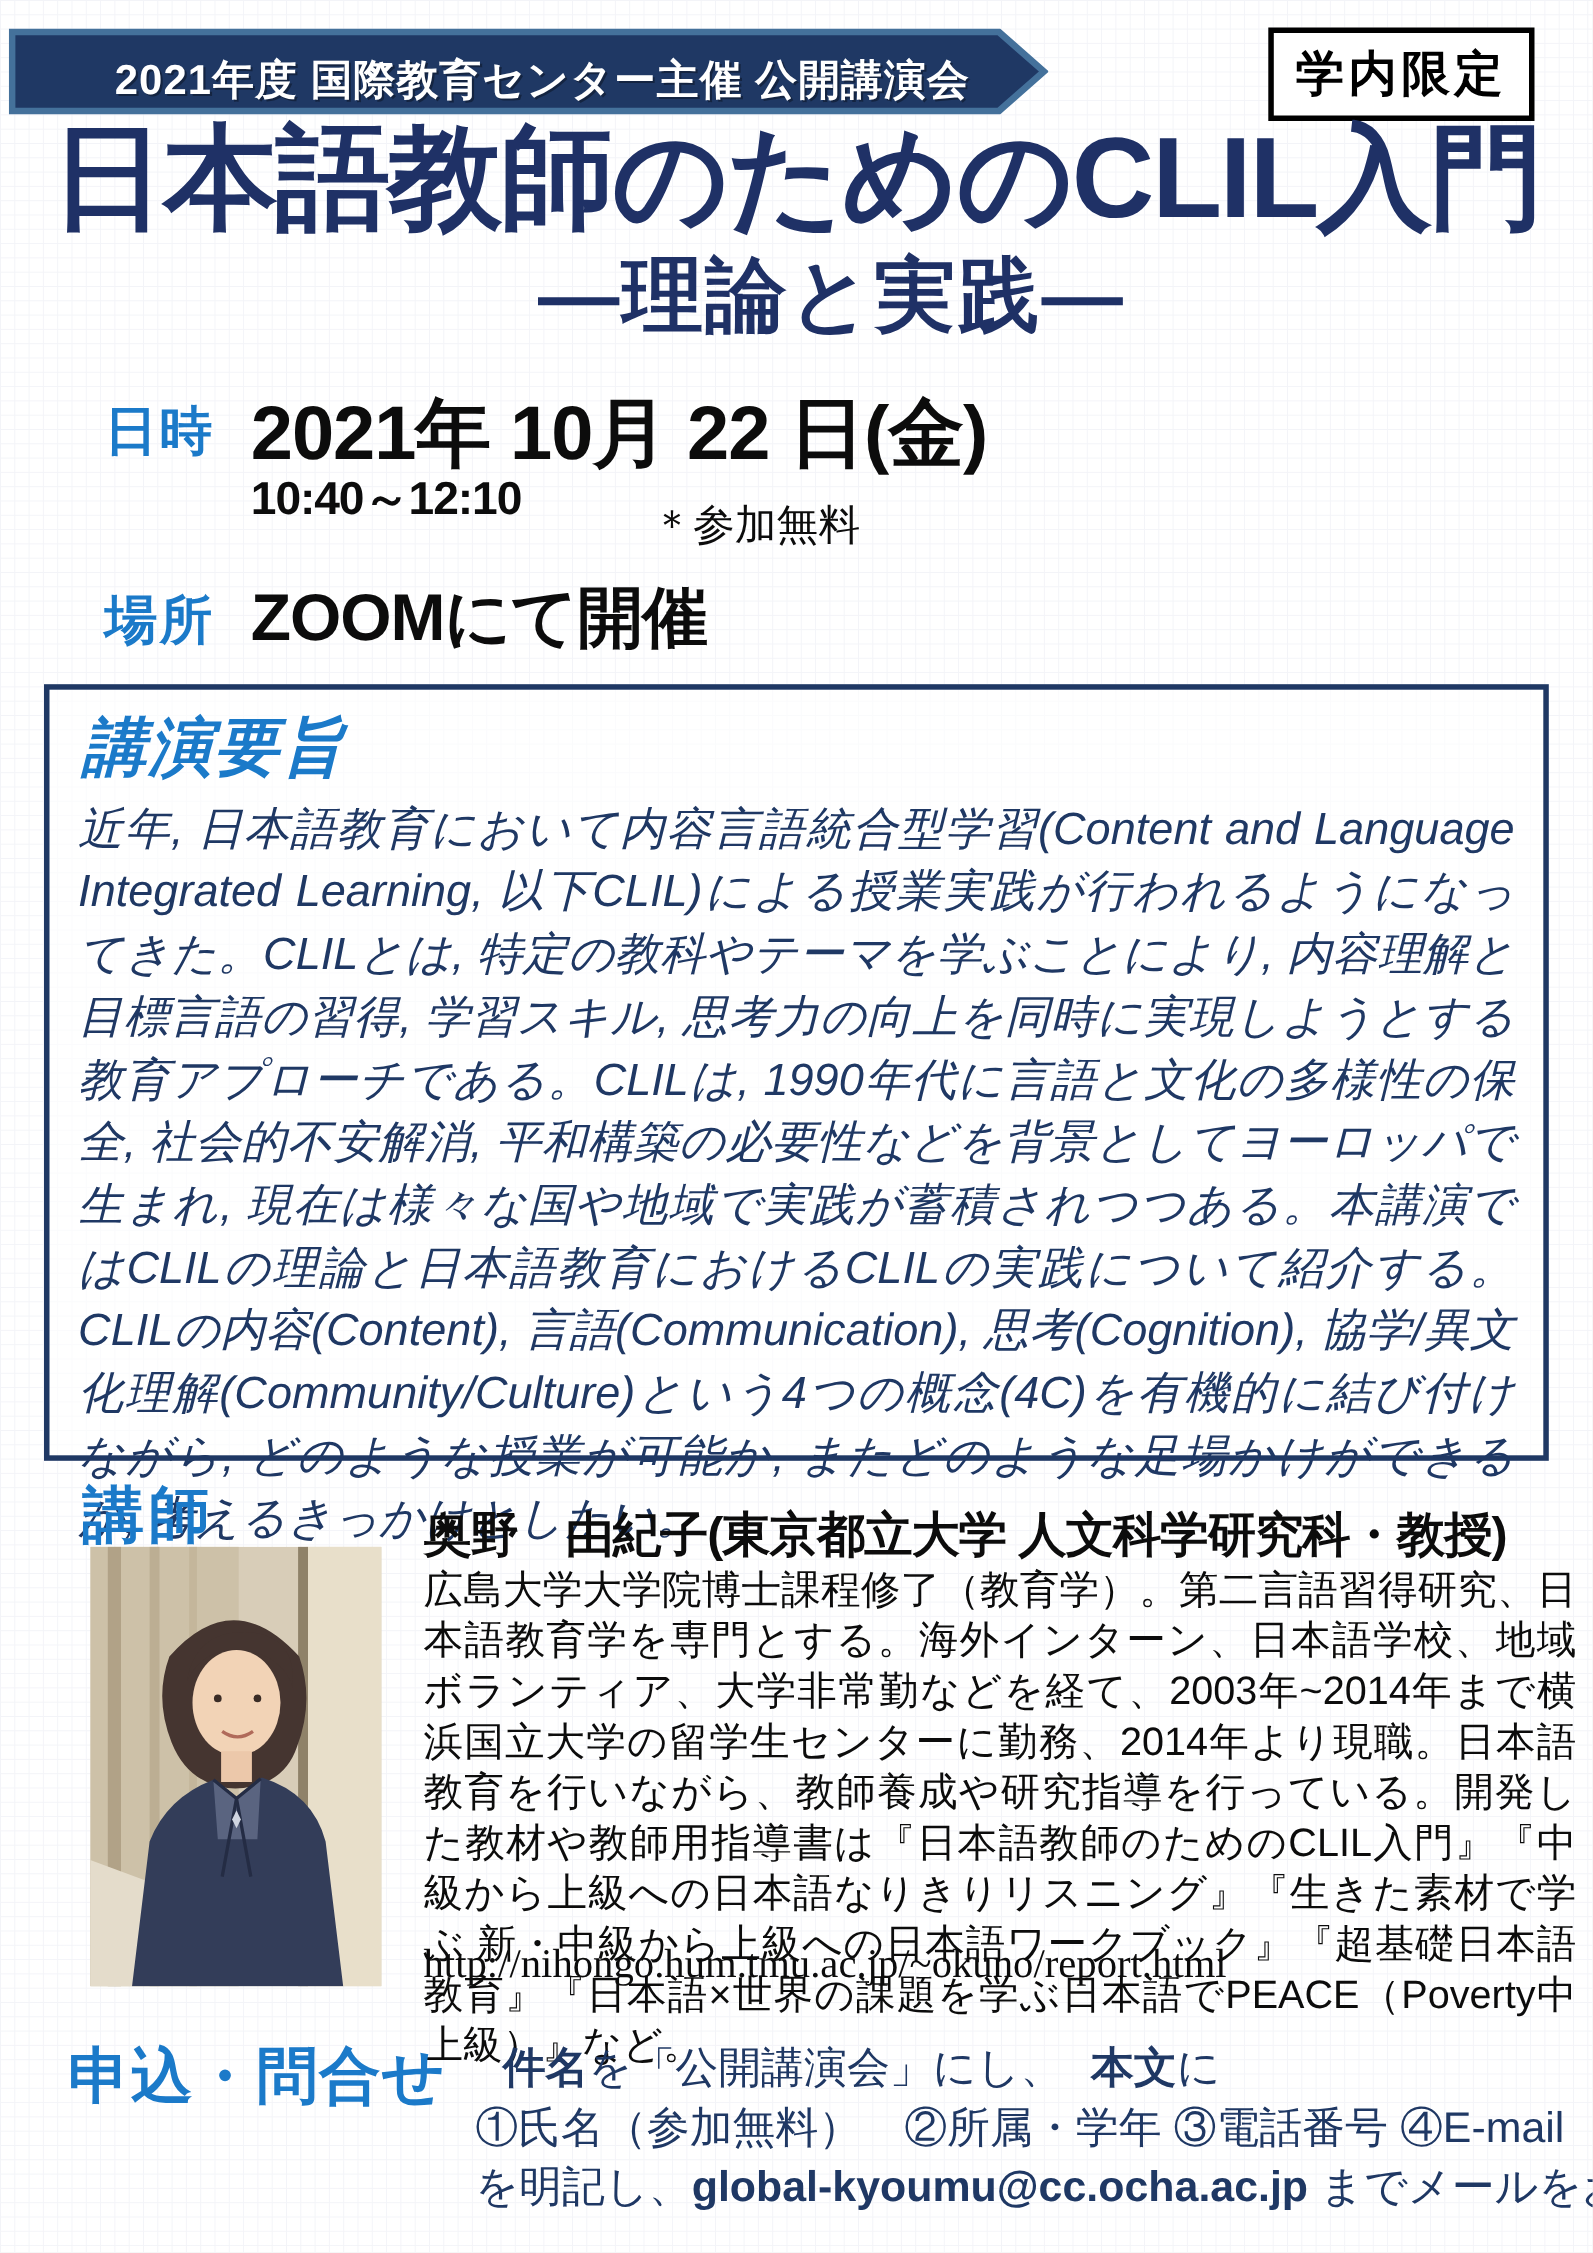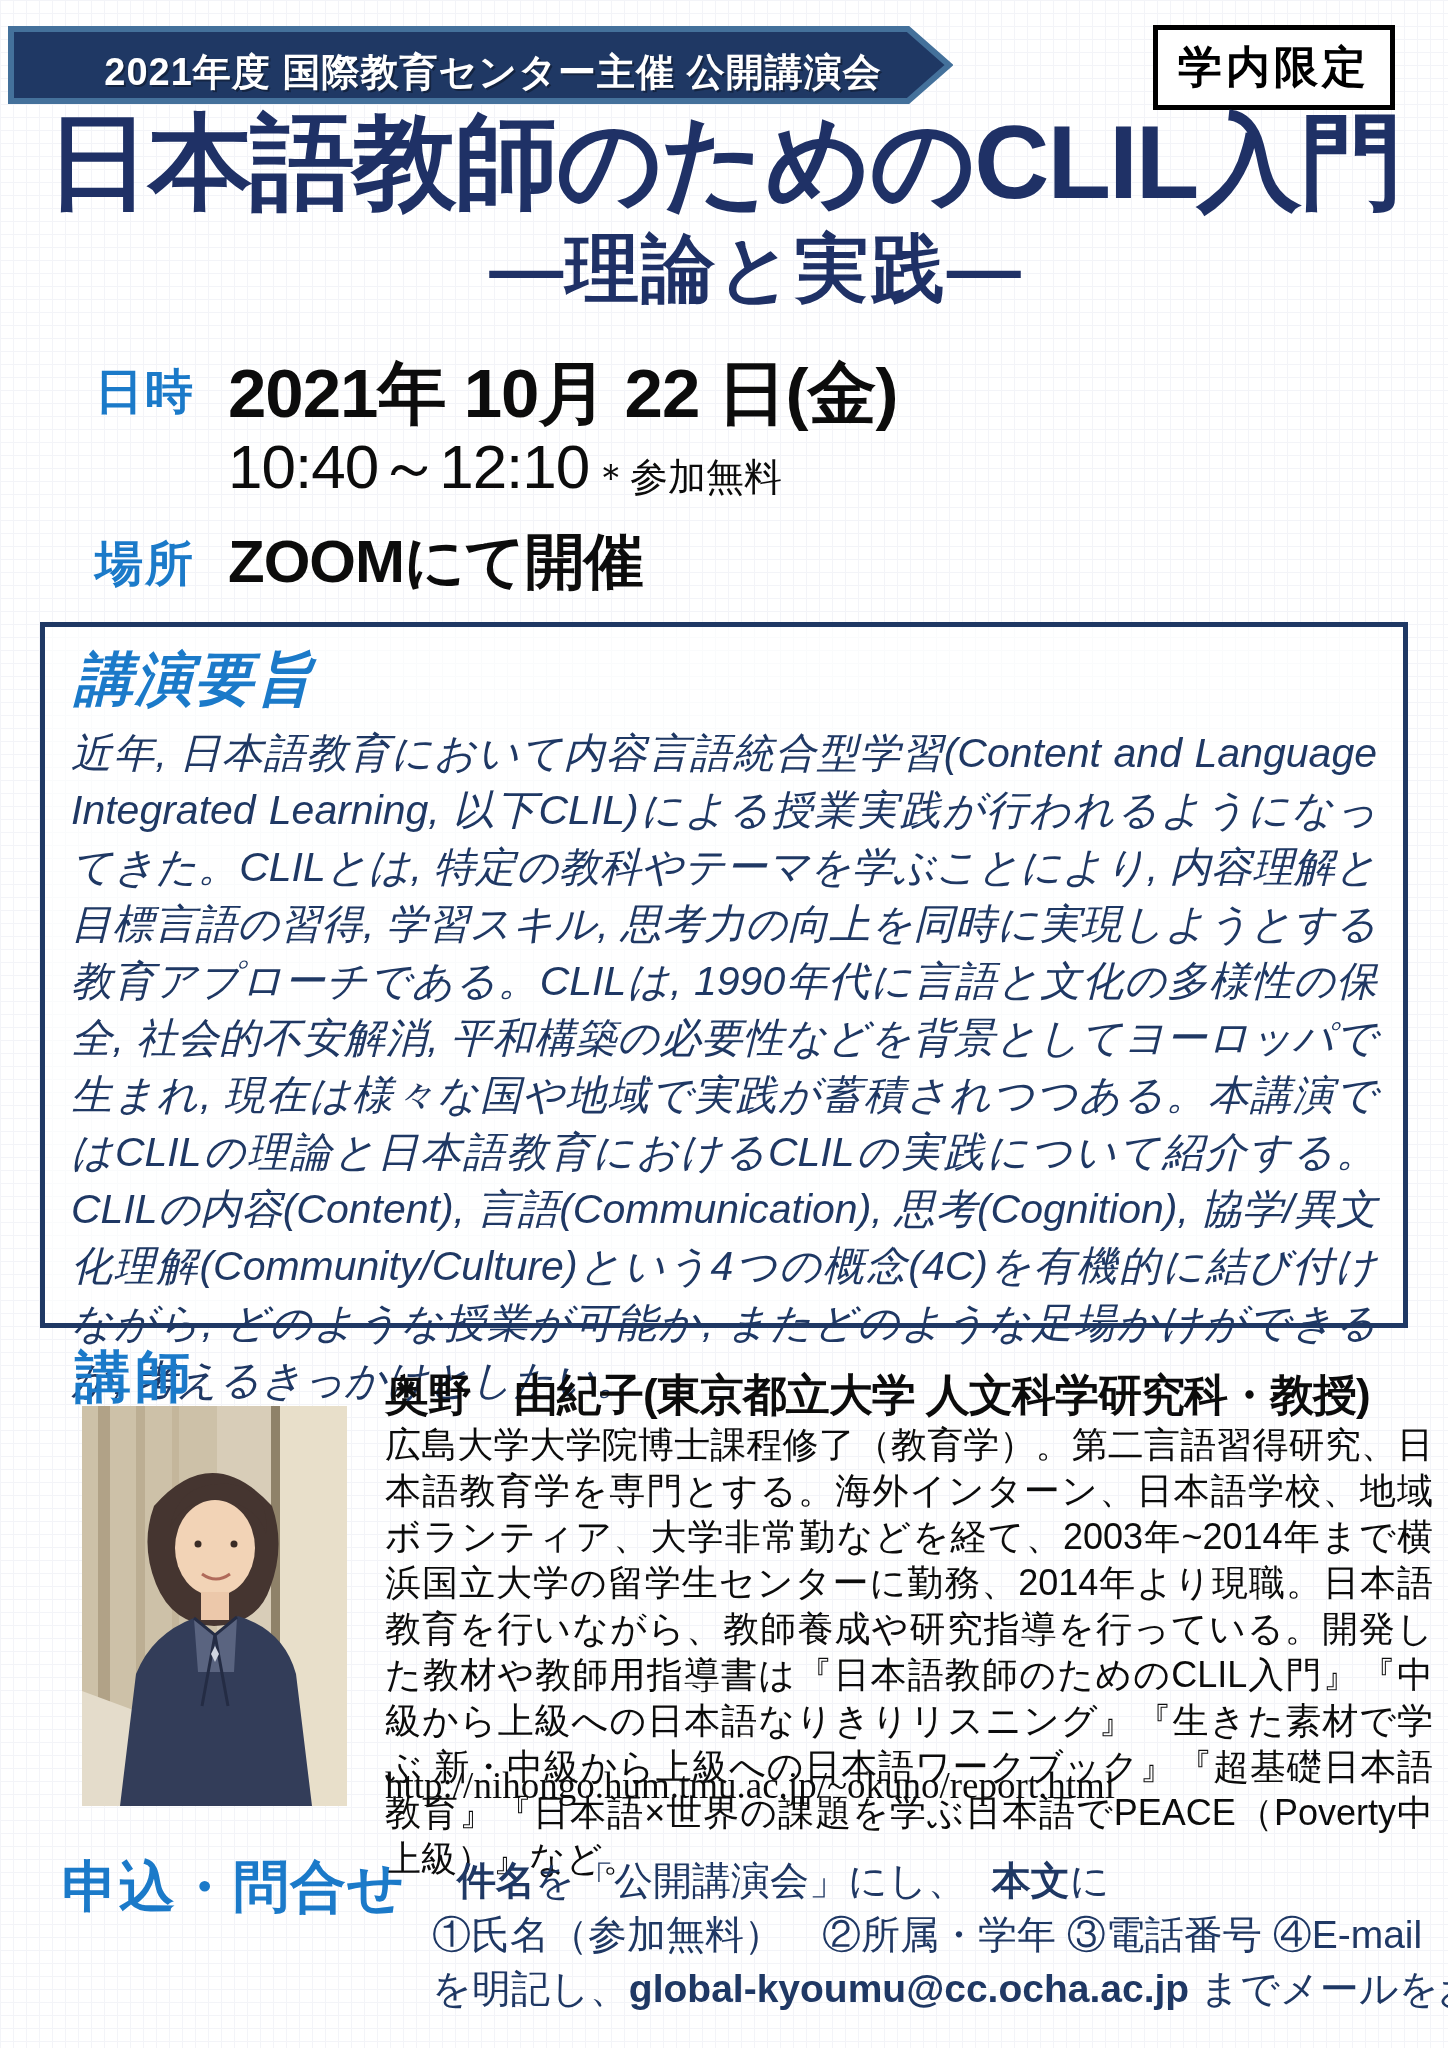--- a/index.html
+++ b/index.html
@@ -52,21 +52,21 @@
     letter-spacing:2px;white-space:nowrap;
   }
   .dt-label{left:95px;top:360px;}
   .place-label{left:95px;top:532px;}
   .dt-line1{
     position:absolute;left:228px;top:348px;
     font-size:69px;font-weight:900;letter-spacing:-1px;color:#0c0c0c;white-space:nowrap;
   }
   .dt-line2{
     position:absolute;left:228px;top:425px;
-    font-size:62px;font-weight:400;letter-spacing:-1px;color:#0c0c0c;white-space:nowrap;
+    font-size:42px;font-weight:700;letter-spacing:-1px;color:#0c0c0c;white-space:nowrap;
   }
   .free-note{
     position:absolute;left:592px;top:452px;
     font-size:38px;font-weight:400;color:#0c0c0c;white-space:nowrap;
   }
   .place-value{
     position:absolute;left:228px;top:522px;
     font-size:60px;font-weight:900;letter-spacing:-1px;color:#0c0c0c;white-space:nowrap;
   }
   

